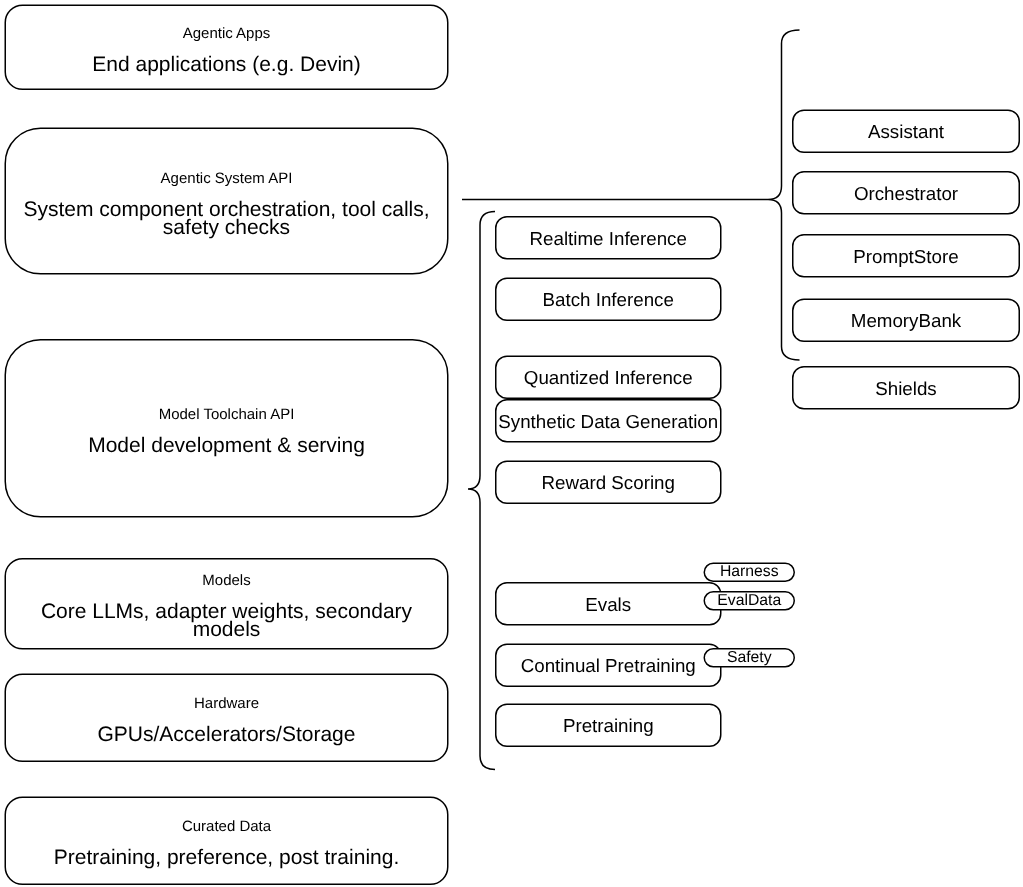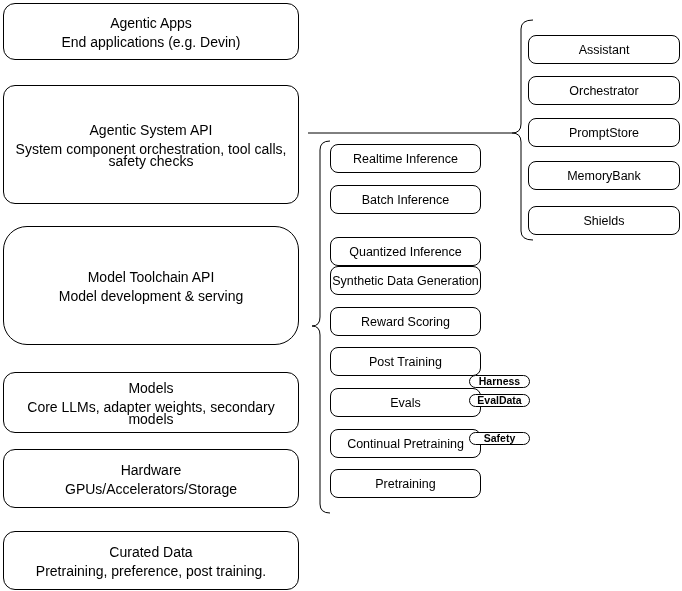--- a/index.html
+++ b/index.html
@@ -30,21 +30,21 @@
     box-sizing: border-box;
     border: 1px solid #000000;
     background: #ffffff;
     display: flex;
     flex-direction: column;
     align-items: center;
     justify-content: center;
     text-align: center;
     z-index: 1;
   }
-  .lbox .title { font-size: 14px; line-height: 16px; }
+  .lbox .title { font-size: 10px; line-height: 16px; }
   .lbox .subtitle { font-size: 14px; line-height: 12px; margin-top: 5px; }
   .mbox {
     position: absolute;
     left: 330px;
     width: 151px;
     height: 29px;
     box-sizing: border-box;
     border: 1px solid #000000;
     border-radius: 8px;
     background: #ffffff;
@@ -63,56 +63,56 @@
     box-sizing: border-box;
     border: 1px solid #000000;
     border-radius: 8px;
     background: #ffffff;
     display: flex;
     align-items: center;
     justify-content: center;
     text-align: center;
     font-size: 12.5px;
     z-index: 2;
+    margin-top: 38px;
   }
   .pill {
     position: absolute;
     left: 469px;
     width: 61px;
     height: 13px;
     box-sizing: border-box;
     border: 1px solid #000000;
     border-radius: 7px;
     background: #ffffff;
     display: flex;
     align-items: center;
     justify-content: center;
     text-align: center;
     font-size: 10.5px;
     line-height: 11px;
     z-index: 3;
-    font-weight: bold;
   }
 </style>
 </head>
 <body>
 
 <div class="canvas">
 
   <svg class="overlay" viewBox="0 0 682 591" xmlns="http://www.w3.org/2000/svg">
     <path d="M308 133 L512 133"></path>
     <path d="M330 141 Q320 141 320 150 L320 317 Q320 326 312 326 Q320 326 320 335 L320 504 Q320 513 330 513"></path>
     <path d="M533 20 Q521 20 521 29 L521 124 Q521 133 512 133 Q521 133 521 142 L521 231 Q521 240 533 240"></path>
   </svg>
 
   <div class="lbox" style="top:3px;height:57px;border-radius:12px">
     <div class="title">Agentic Apps</div>
     <div class="subtitle">End applications (e.g. Devin)</div>
   </div>
-  <div class="lbox" style="top:85px;height:119px;border-radius:12px">
+  <div class="lbox" style="top:85px;height:98px;border-radius:24px">
     <div class="title">Agentic System API</div>
     <div class="subtitle">System component orchestration, tool calls, safety checks</div>
   </div>
   <div class="lbox" style="top:226px;height:119px;border-radius:24px">
     <div class="title">Model Toolchain API</div>
     <div class="subtitle">Model development &amp; serving</div>
   </div>
   <div class="lbox" style="top:372px;height:61px;border-radius:12px">
     <div class="title">Models</div>
     <div class="subtitle">Core LLMs, adapter weights, secondary models</div>
@@ -124,21 +124,20 @@
   <div class="lbox" style="top:531px;height:59px;border-radius:12px">
     <div class="title">Curated Data</div>
     <div class="subtitle">Pretraining, preference, post training.</div>
   </div>
 
   <div class="mbox" style="top:144px">Realtime Inference</div>
   <div class="mbox" style="top:185px">Batch Inference</div>
   <div class="mbox" style="top:237px">Quantized Inference</div>
   <div class="mbox" style="top:266px">Synthetic Data Generation</div>
   <div class="mbox" style="top:307px">Reward Scoring</div>
-  <div class="mbox" style="top:347px">Post Training</div>
   <div class="mbox" style="top:388px">Evals</div>
   <div class="mbox" style="top:429px">Continual Pretraining</div>
   <div class="mbox" style="top:469px">Pretraining</div>
 
   <div class="pill" style="top:375px">Harness</div>
   <div class="pill" style="top:394px">EvalData</div>
   <div class="pill" style="top:432px">Safety</div>
 
   <div class="rbox" style="top:35px">Assistant</div>
   <div class="rbox" style="top:76px">Orchestrator</div>

